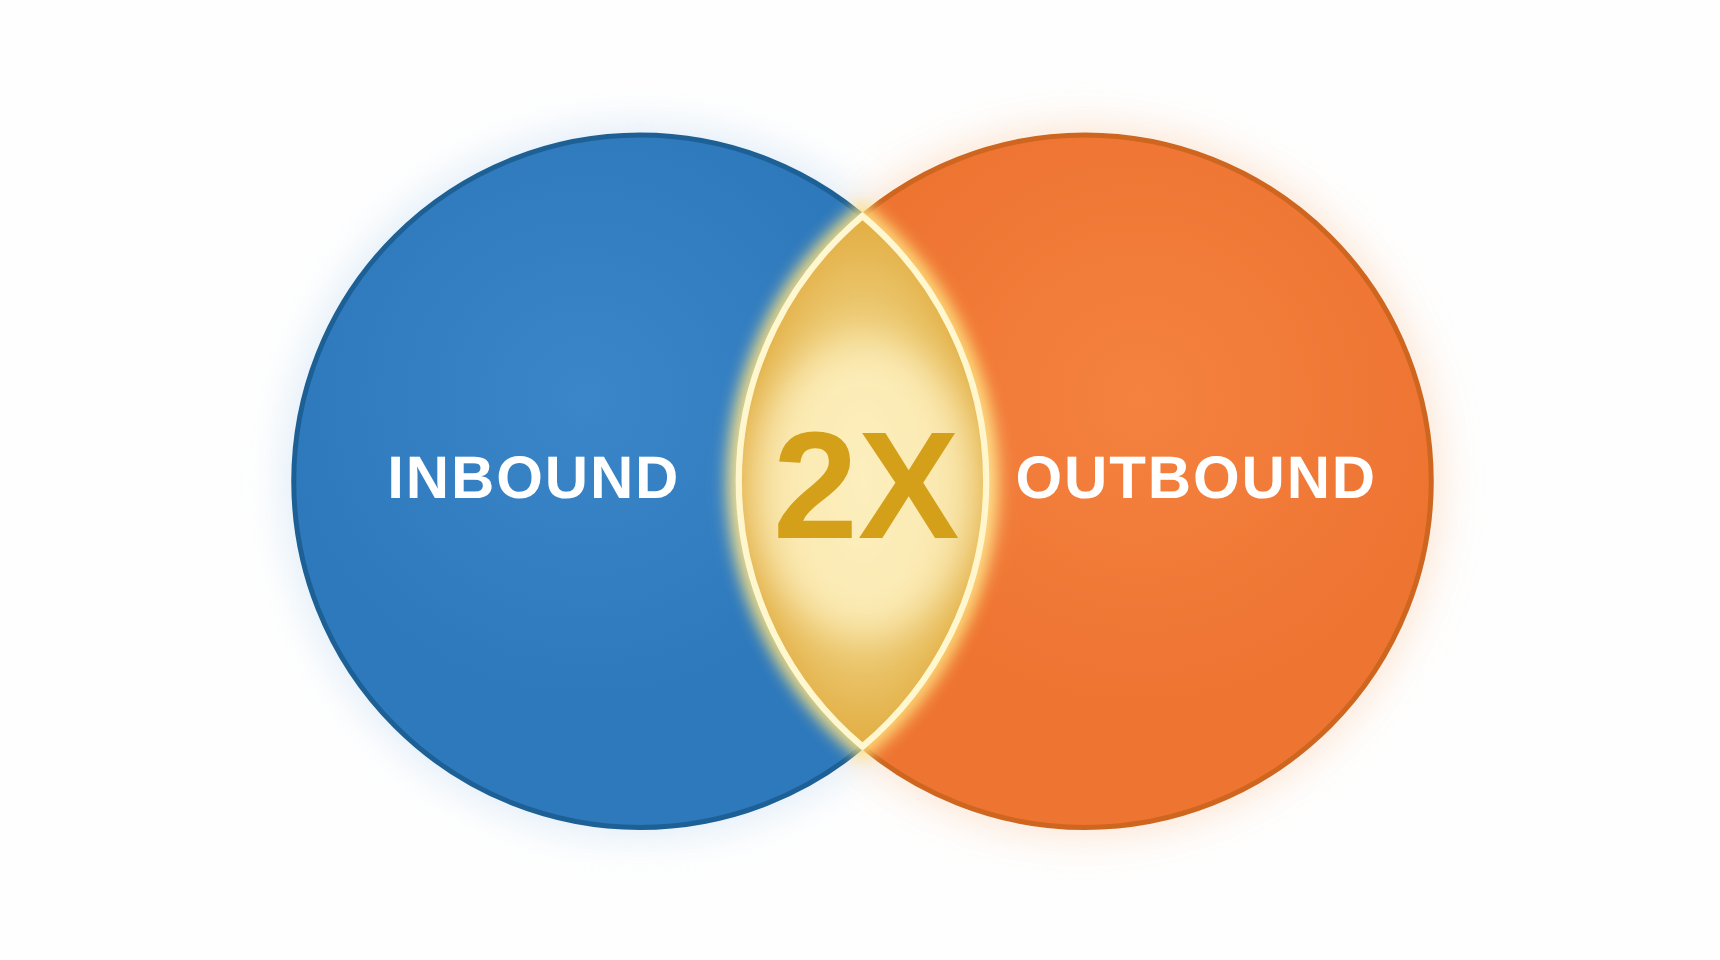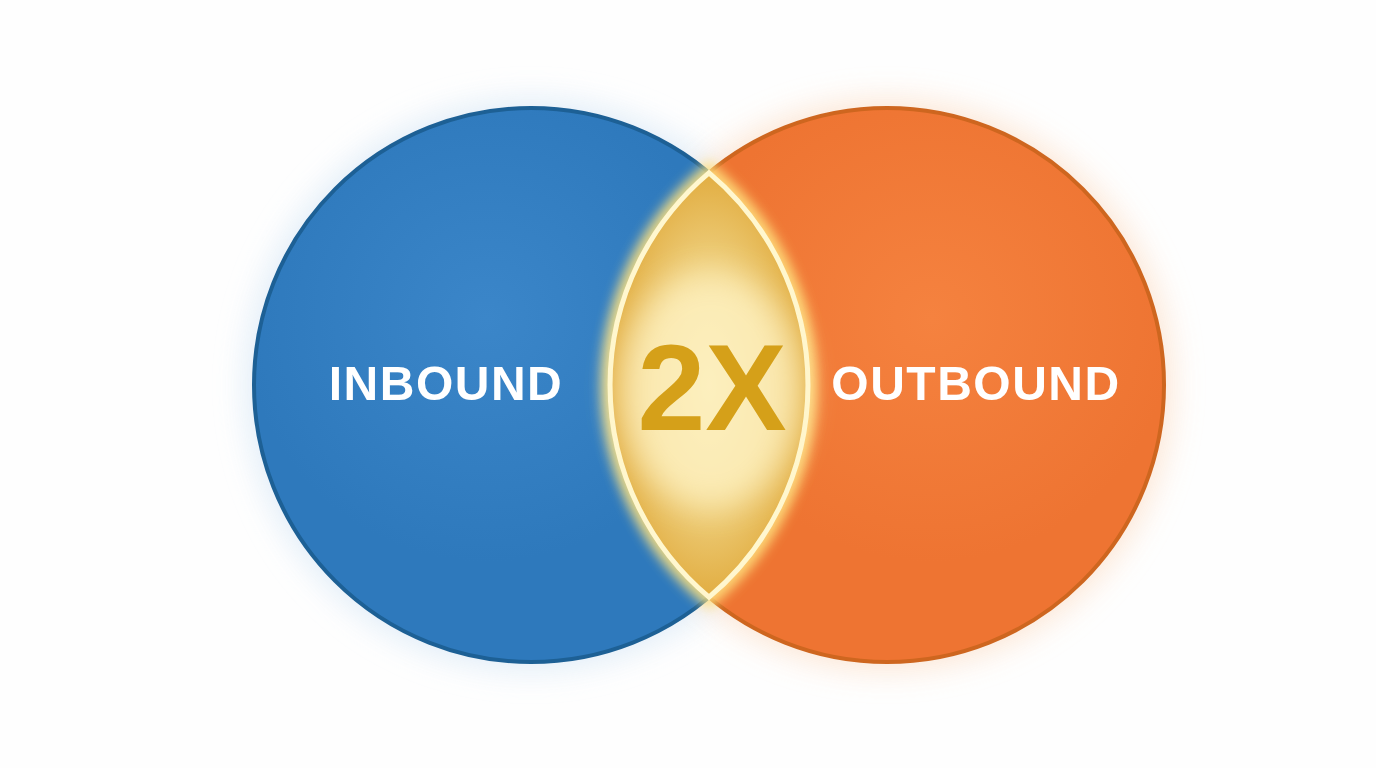--- a/index.html
+++ b/index.html
@@ -8,21 +8,20 @@
     width: 1376px;
     height: 768px;
     overflow: hidden;
     background: #FEFEFE;
     font-family: "Liberation Sans", sans-serif;
   }
   .stage {
     position: relative;
     width: 1113px;
     height: 768px;
-    padding-left: 19px;
   }
   svg { display: block; }
   .circle-label {
     font-family: "Liberation Sans", sans-serif;
     font-weight: bold;
     font-size: 48px;
     letter-spacing: 1.5px;
   }
   .multiplier-label {
     font-family: "Liberation Sans", sans-serif;

